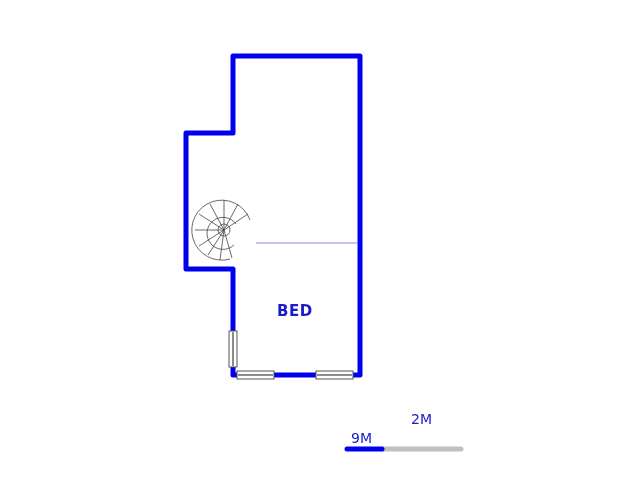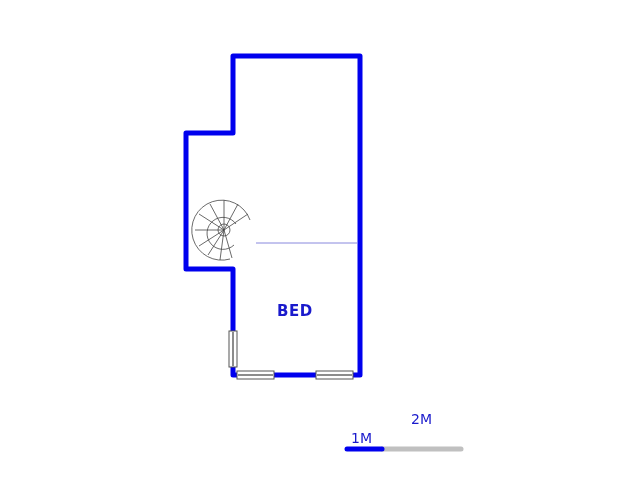--- a/index.html
+++ b/index.html
@@ -45,14 +45,14 @@
     <rect x="316" y="371" width="37" height="8" fill="#fff" stroke="#555" stroke-width="1"></rect>
     <line x1="317" y1="375" x2="352" y2="375" stroke="#666" stroke-width="1.5"></line>
   </g>
 
   <line x1="382" y1="449" x2="461" y2="449" stroke="#c0c0c0" stroke-width="5" stroke-linecap="round"></line>
   <line x1="347" y1="449" x2="382" y2="449" stroke="#0000ee" stroke-width="5" stroke-linecap="round"></line>
 </svg>
 
 <div class="room-label" style="left:277px; top:302px;font-weight:bold;">BED</div>
 
-<div class="scale-label" style="left:351px; top:430px;">1M</div>
+<div class="scale-label" style="left:351px; top:430px;">9M</div>
 <div class="scale-label" style="left:411px; top:411px;text-align:right;">2M</div>
 
 </body></html>

